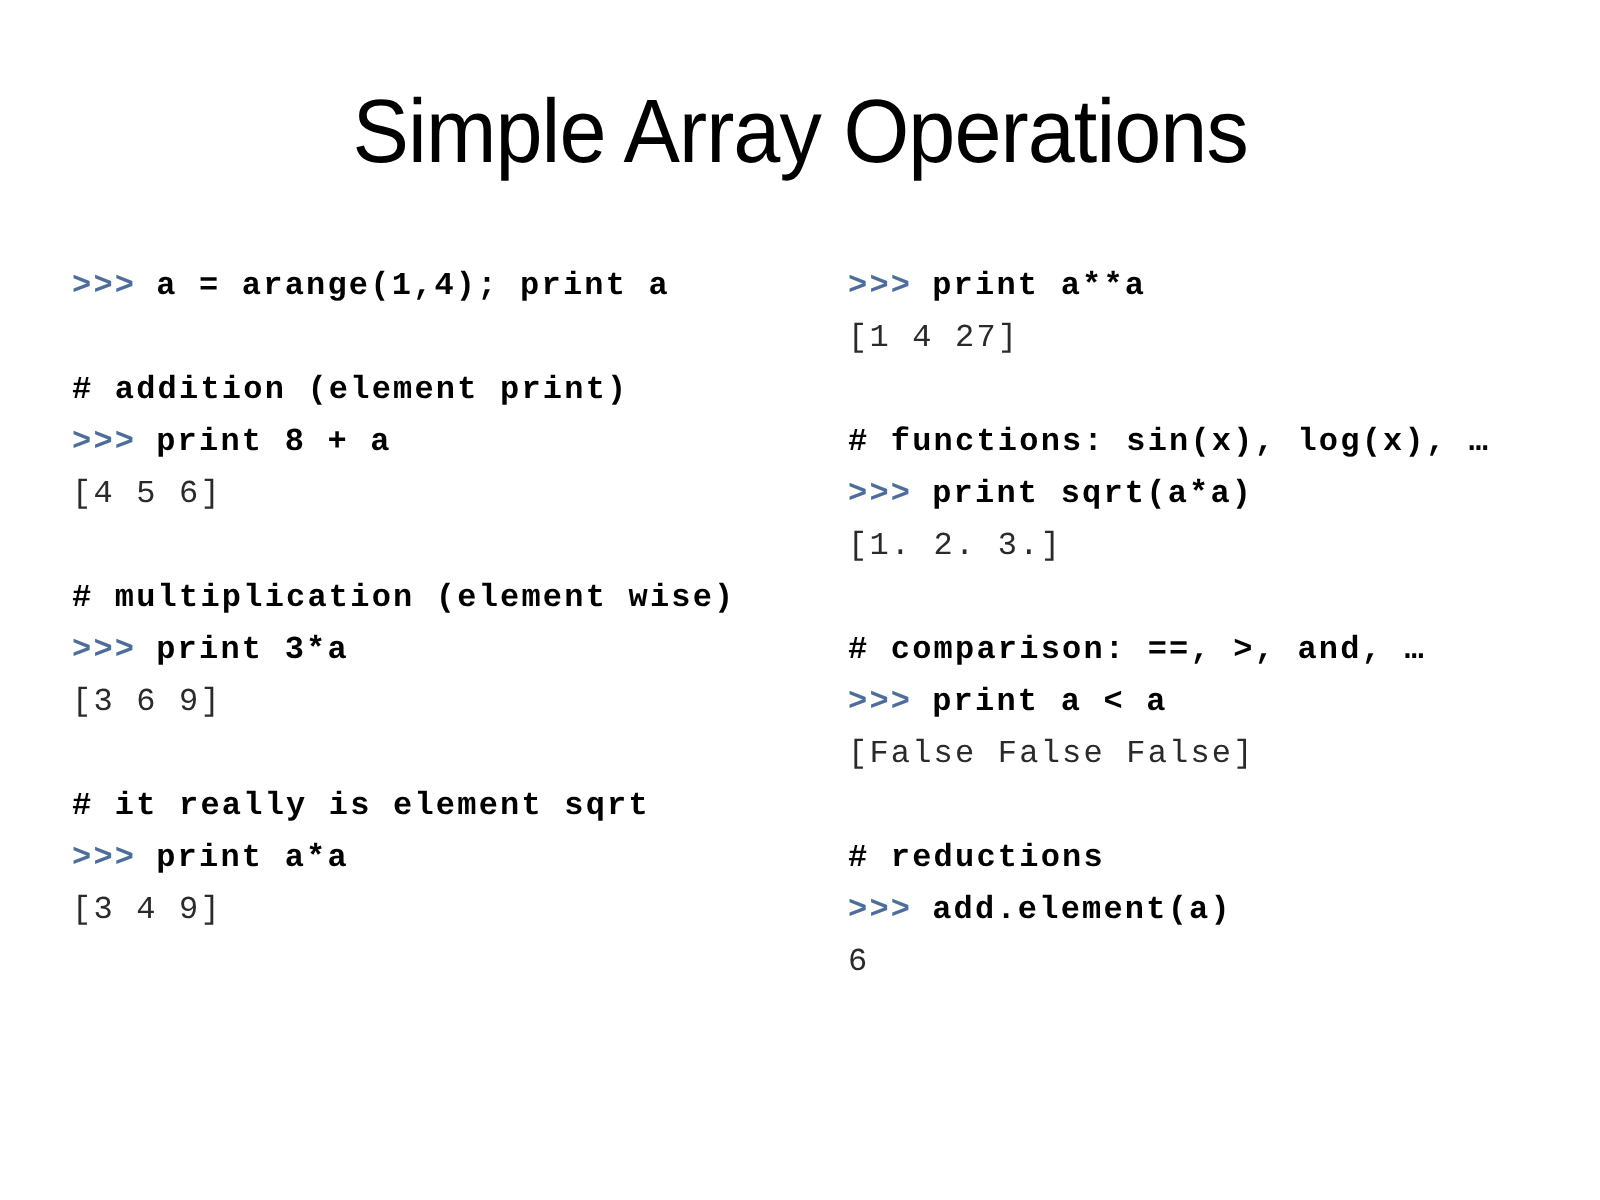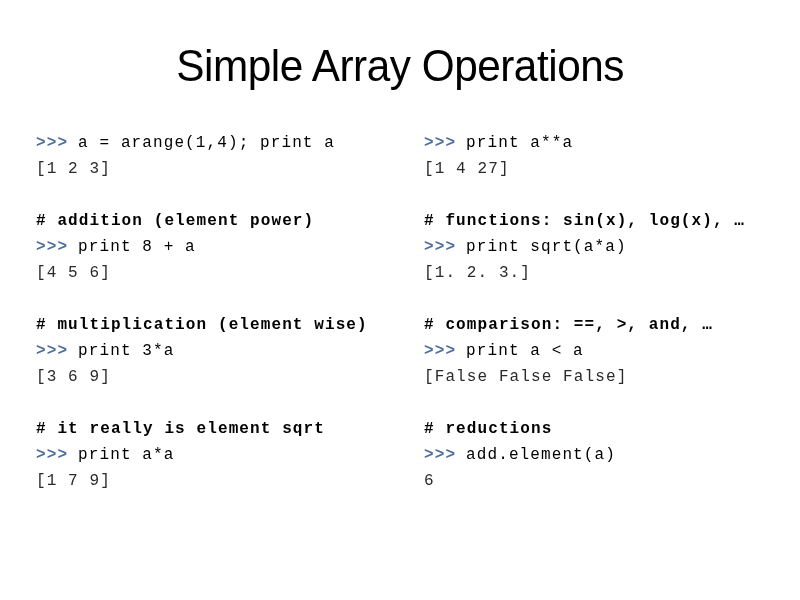--- a/index.html
+++ b/index.html
@@ -37,58 +37,57 @@
   .group { margin: 0 0 26px 0; }
   .group:last-child { margin-bottom: 0; }
   .line {
     font-family: "Liberation Mono", monospace;
     font-size: 16px;
     line-height: 26px;
     letter-spacing: 1.1px;
     white-space: pre;
   }
   .comment { font-weight: 700; color: var(--code, #000000); }
-  .code-text { font-weight: 400; color: var(--code, #000000); }
+  .code-text { font-weight: 700; color: var(--code, #000000); }
   .prompt { font-weight: 700; color: var(--prompt, #4d6e9b); margin-right: 10px; }
   .output { font-weight: 400; color: var(--output, #2a2a2a); }
 </style>
 </head>
 <body>
 
 <div style="width:800px;height:600px;">
 
   <div class="slide-title-wrap">
     <h1 class="slide-title">Simple Array Operations</h1>
   </div>
 
   <div class="columns">
 
     <div class="col-left">
 
       <div class="group">
         <div class="line"><span class="prompt">&gt;&gt;&gt;</span><span class="code-text">a = arange(1,4); print a</span></div>
-        <div class="line output">[1 2 3]</div>
       </div>
 
       <div class="group">
-        <div class="line comment"># addition (element power)</div>
+        <div class="line comment"># addition (element print)</div>
         <div class="line"><span class="prompt">&gt;&gt;&gt;</span><span class="code-text">print 8 + a</span></div>
         <div class="line output">[4 5 6]</div>
       </div>
 
       <div class="group">
         <div class="line comment"># multiplication (element wise)</div>
         <div class="line"><span class="prompt">&gt;&gt;&gt;</span><span class="code-text">print 3*a</span></div>
         <div class="line output">[3 6 9]</div>
       </div>
 
       <div class="group">
         <div class="line comment"># it really is element sqrt</div>
         <div class="line"><span class="prompt">&gt;&gt;&gt;</span><span class="code-text">print a*a</span></div>
-        <div class="line output">[1 7 9]</div>
+        <div class="line output">[3 4 9]</div>
       </div>
 
     </div>
 
     <div class="col-right">
 
       <div class="group">
         <div class="line"><span class="prompt">&gt;&gt;&gt;</span><span class="code-text">print a**a</span></div>
         <div class="line output">[1 4 27]</div>
       </div>

